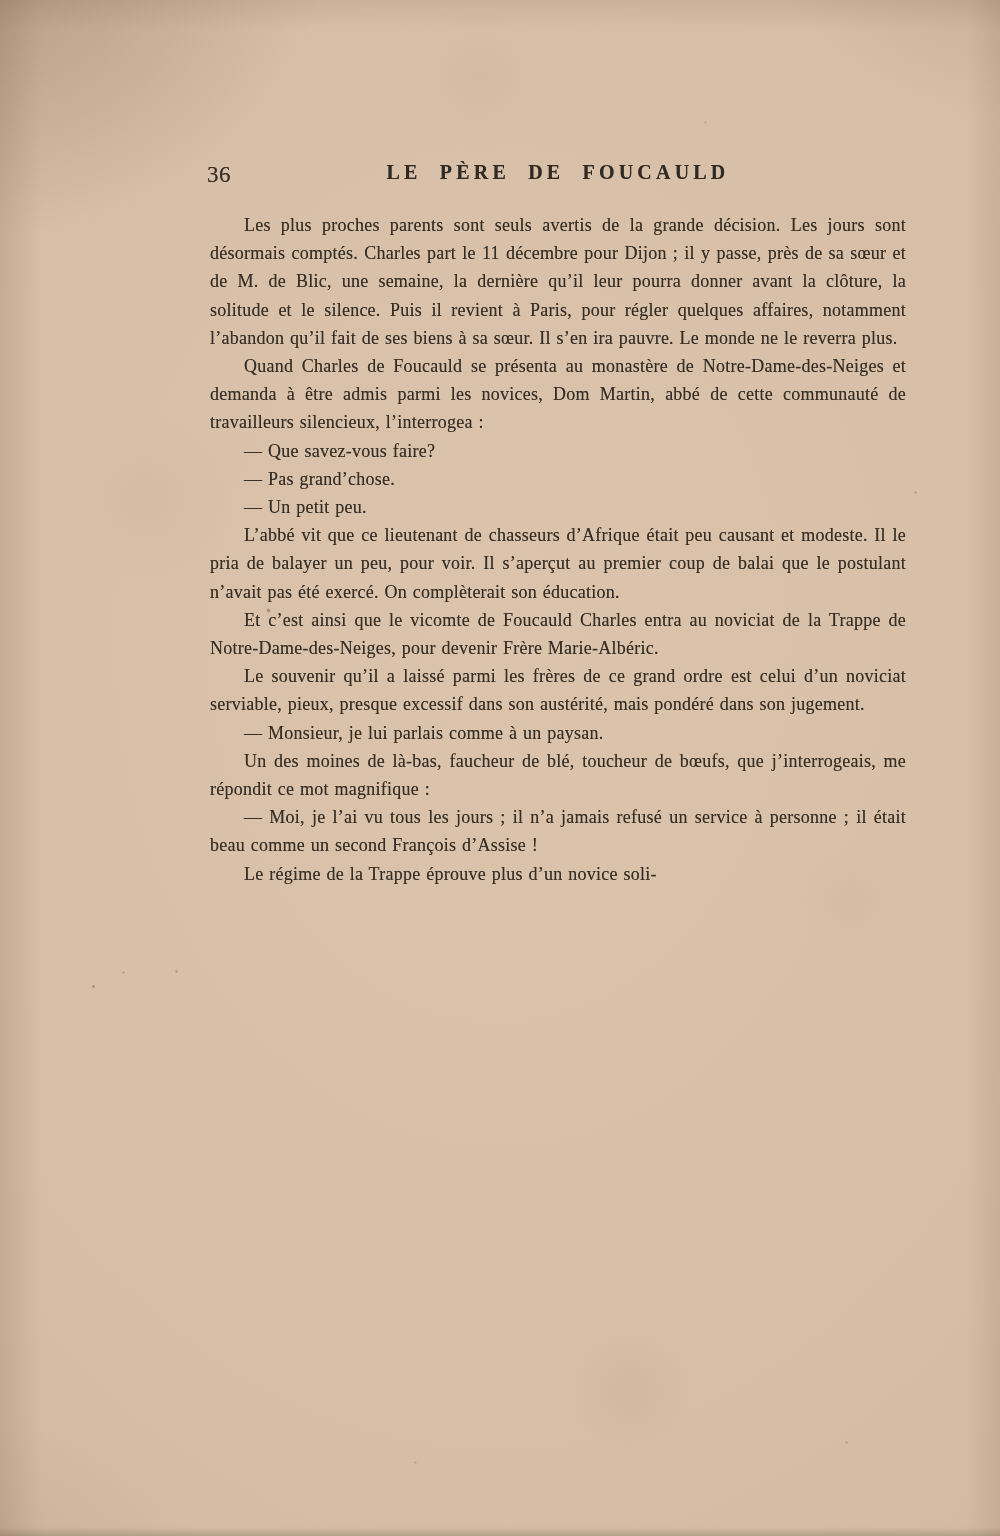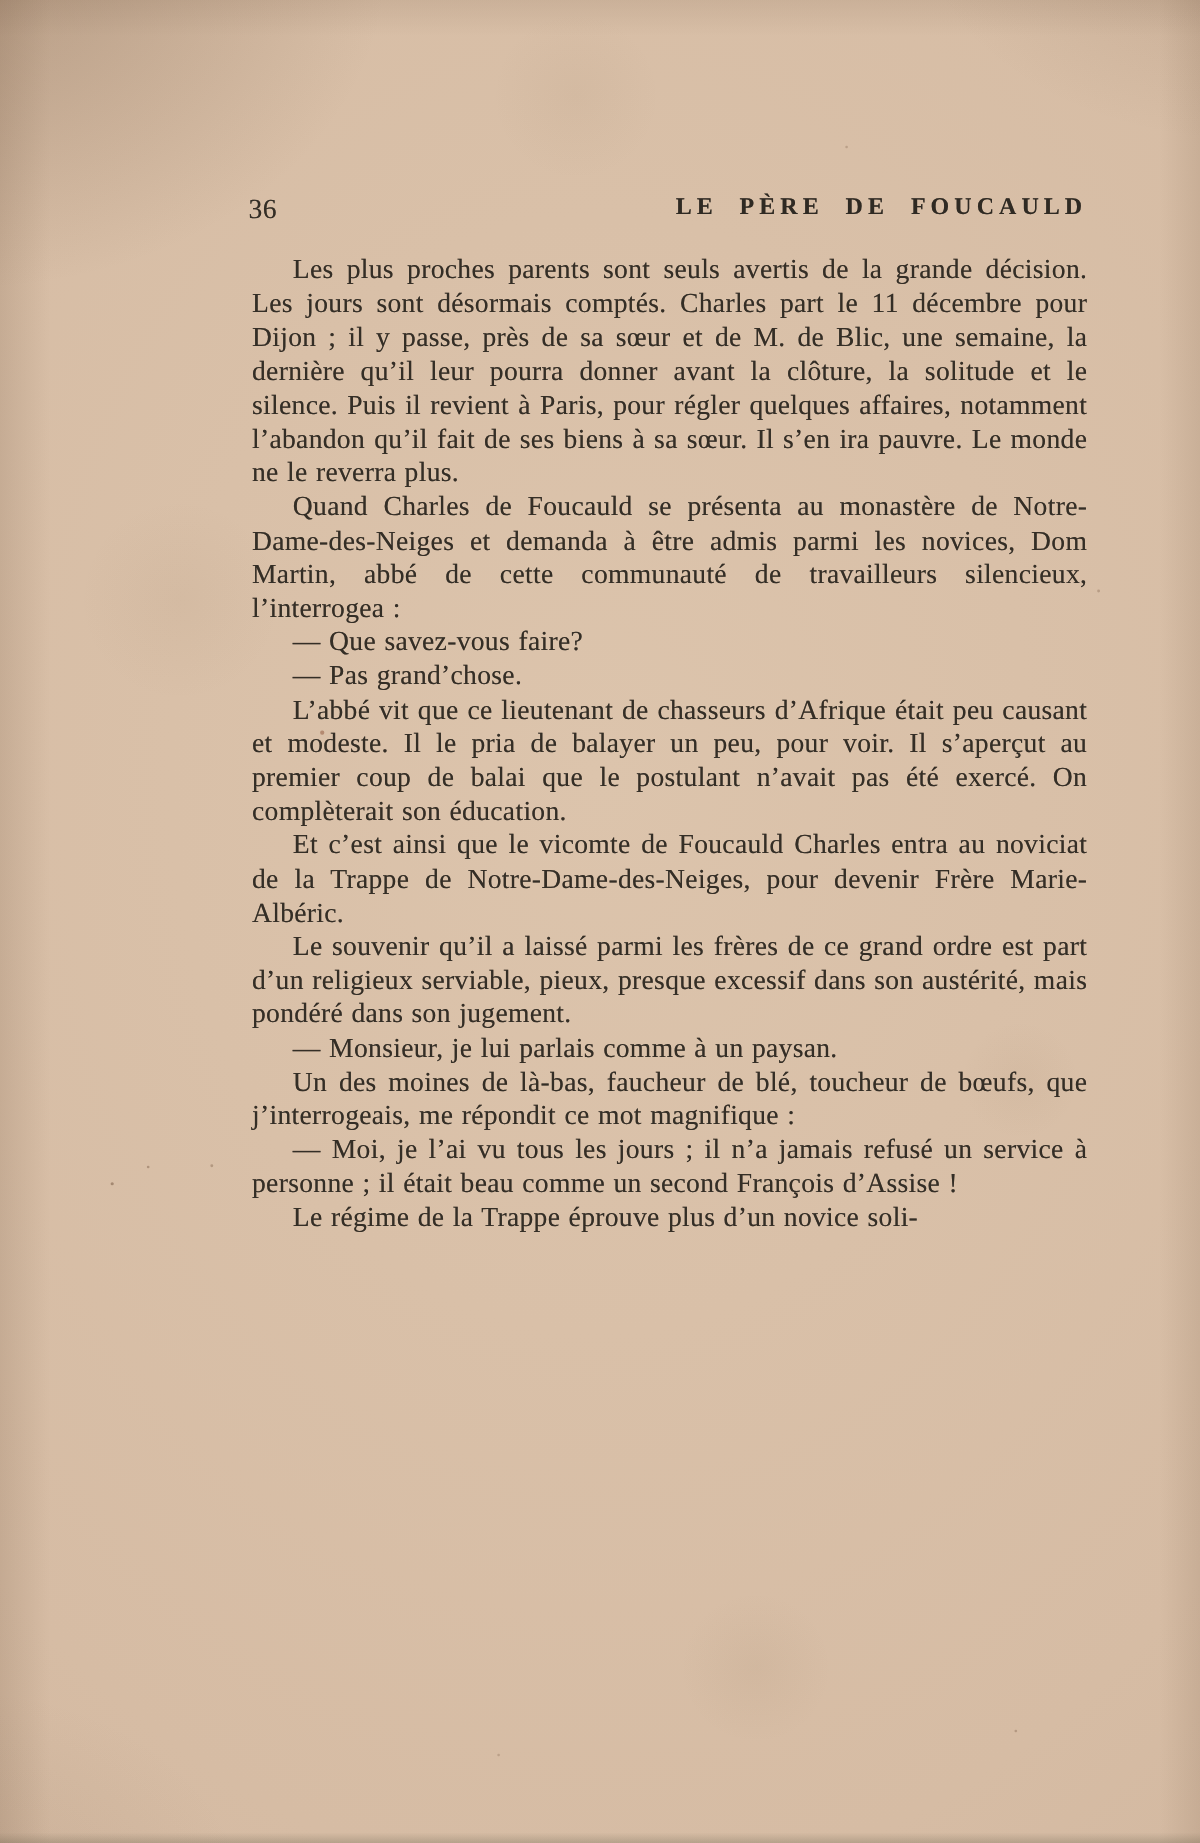--- a/index.html
+++ b/index.html
@@ -75,32 +75,32 @@
     position: absolute;
     left: -3px;
     top: 1px;
     font-size: 23px;
     letter-spacing: .5px;
     text-shadow: 0 0 .5px rgba(47,42,34,.55);
   }
 
   .runtitle {
     display: block;
-    text-align: right;
+    text-align: center;
     font-size: 20px;
     font-weight: bold;
     letter-spacing: .21em;
     word-spacing: .45em;
     color: #2f2a23;
     text-shadow: 0 0 .4px rgba(47,42,34,.5);
   }
 
   .textblock p {
     margin: 0;
-    font-size: 23px;
+    font-size: 18px;
     line-height: 28.2px;
     text-align: justify;
     text-indent: 34px;
     letter-spacing: .25px;
     word-spacing: 1px;
     text-shadow: 0 0 .5px rgba(52,46,38,.55);
   }
 </style>
 </head>
 <body>
@@ -113,22 +113,23 @@
       <span class="pagenum">36</span>
       <span class="runtitle">LE PÈRE DE FOUCAULD</span>
     </header>
 
     <main class="textblock">
 
     <p>Les plus proches parents sont seuls avertis de la grande décision. Les jours sont désormais comptés. Charles part le 11 décembre pour Dijon&nbsp;; il y passe, près de sa sœur et de M. de Blic, une semaine, la dernière qu’il leur pourra donner avant la clôture, la solitude et le silence. Puis il revient à Paris, pour régler quelques affaires, notamment l’abandon qu’il fait de ses biens à sa sœur. Il s’en ira pauvre. Le monde ne le reverra plus.</p>
         <p>Quand Charles de Foucauld se présenta au monastère de Notre-Dame-des-Neiges et demanda à être admis parmi les novices, Dom Martin, abbé de cette communauté de travailleurs silencieux, l’interrogea&nbsp;:</p>
         <p>—&nbsp;Que savez-vous faire?</p>
         <p>—&nbsp;Pas grand’chose.</p>
+        <p>—&nbsp;Un petit peu.</p>
         <p>L’abbé vit que ce lieutenant de chasseurs d’Afrique était peu causant et modeste. Il le pria de balayer un peu, pour voir. Il s’aperçut au premier coup de balai que le postulant n’avait pas été exercé. On complèterait son éducation.</p>
         <p>Et c’est ainsi que le vicomte de Foucauld Charles entra au noviciat de la Trappe de Notre-Dame-des-Neiges, pour devenir Frère Marie-Albéric.</p>
-        <p>Le souvenir qu’il a laissé parmi les frères de ce grand ordre est part d’un religieux serviable, pieux, presque excessif dans son austérité, mais pondéré dans son jugement.</p>
+        <p>Le souvenir qu’il a laissé parmi les frères de ce grand ordre est celui d’un noviciat serviable, pieux, presque excessif dans son austérité, mais pondéré dans son jugement.</p>
         <p>—&nbsp;Monsieur, je lui parlais comme à un paysan.</p>
         <p>Un des moines de là-bas, faucheur de blé, toucheur de bœufs, que j’interrogeais, me répondit ce mot magnifique&nbsp;:</p>
         <p>—&nbsp;Moi, je l’ai vu tous les jours&nbsp;; il n’a jamais refusé un service à personne&nbsp;; il était beau comme un second François d’Assise&nbsp;!</p>
         <p>Le régime de la Trappe éprouve plus d’un novice soli-</p>
       </main>
   </div>
 </div>
 
 </body></html>

